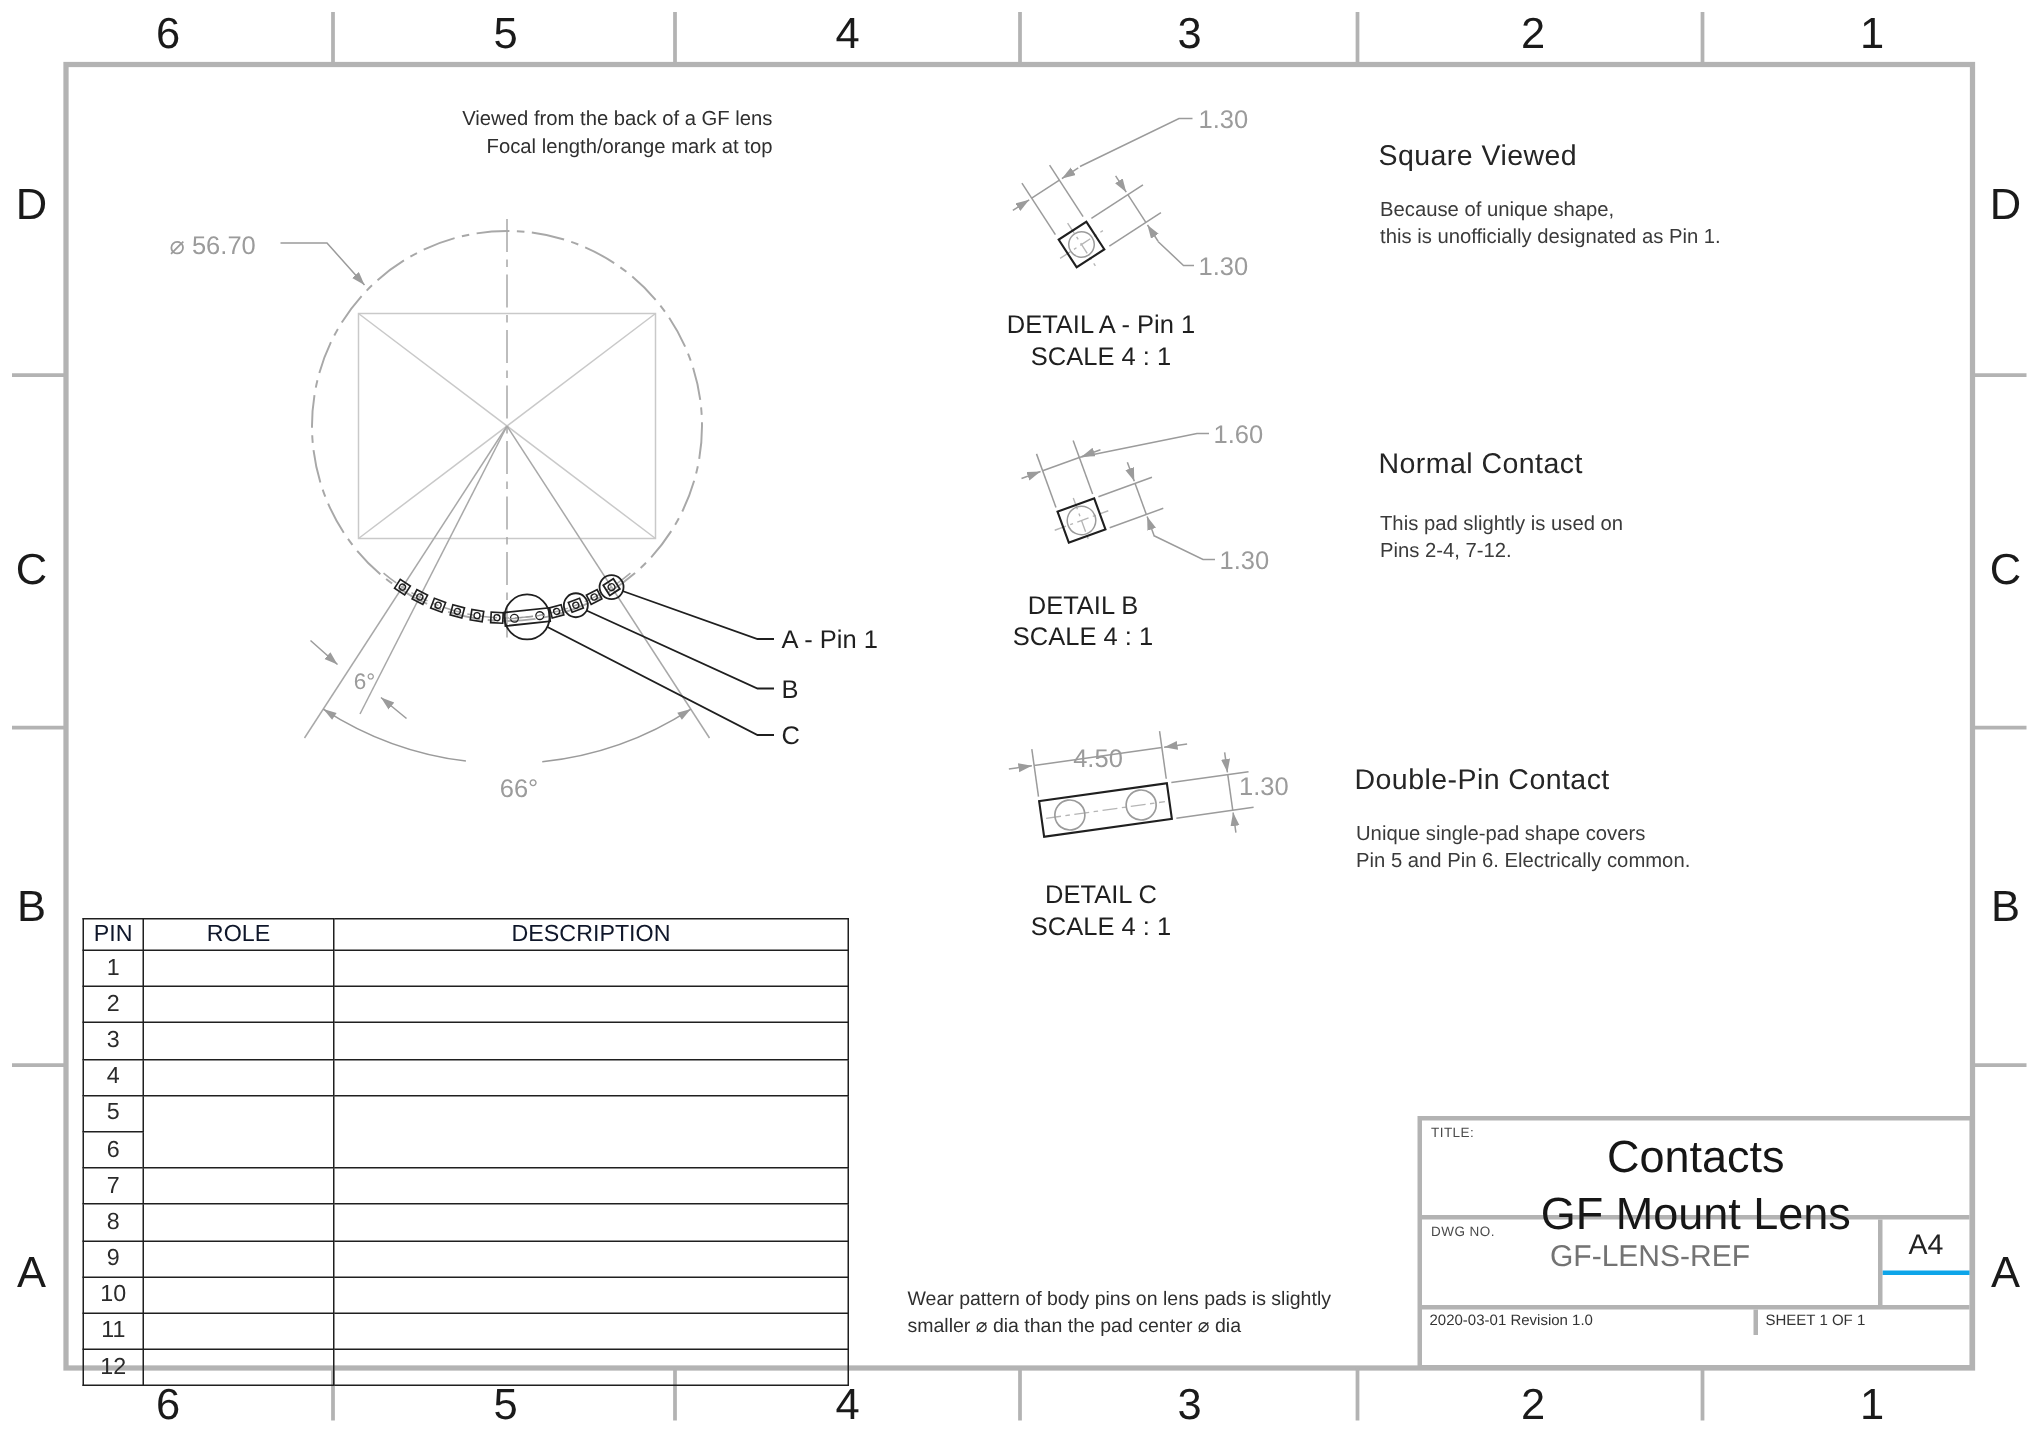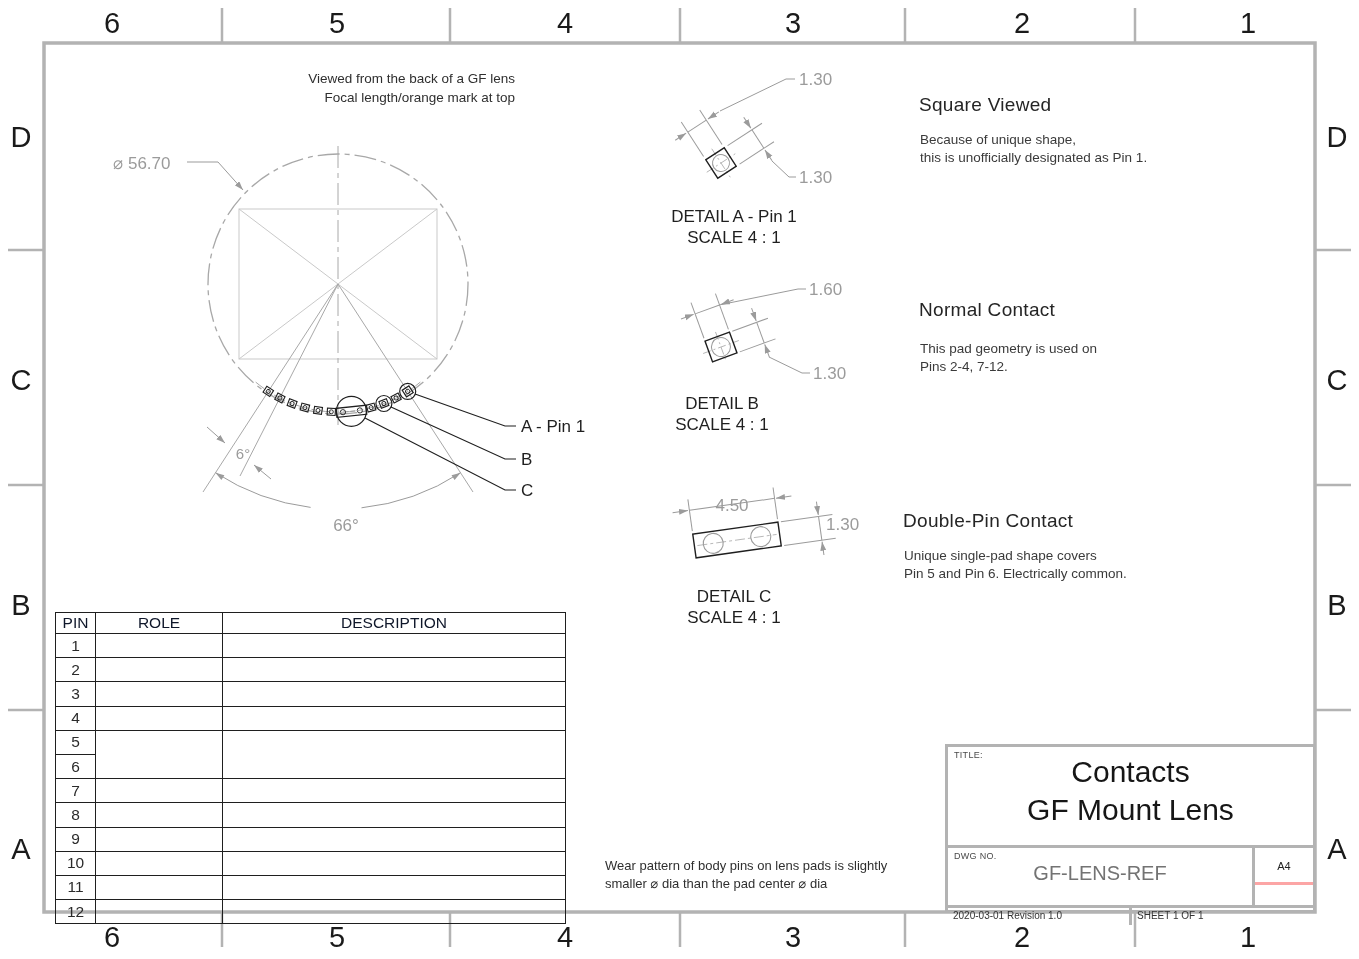--- a/index.html
+++ b/index.html
@@ -16,31 +16,31 @@
   .sec-body{font-size:13.5px;line-height:18px;color:#3a3a3a;}
   
   .note{left:605px;top:857px;width:330px;font-size:13px;line-height:18px;color:#2f2f2f;}
   
   .pin-table{position:absolute;left:55px;top:612px;border-collapse:collapse;table-layout:fixed;}
   .pin-table th,.pin-table td{border:1.4px solid #1f1f1f;padding:0;font-weight:400;}
   .pin-table th{height:20px;font-size:15.5px;text-align:center;color:#0f172a;}
   .pin-table td{height:23.2px;font-size:15.5px;text-align:center;color:#2b2b2b;}
   
   .tblock{left:945px;top:744px;width:371px;height:169px;box-sizing:border-box;border:3px solid #b3b3b3;}
-  .tb-title{box-sizing:border-box;height:101px;border-bottom:3px solid #b3b3b3;position:relative;}
+  .tb-title{box-sizing:border-box;height:66px;border-bottom:3px solid #b3b3b3;position:relative;}
   .tb-label{position:absolute;left:6px;top:3px;font-size:9px;color:#4a4a4a;letter-spacing:.3px;}
   .tb-title-text{position:absolute;left:0;top:6px;width:100%;text-align:center;font-size:30px;line-height:38px;color:#161616;}
   .tb-mid{box-sizing:border-box;height:60px;display:flex;border-bottom:3px solid #b3b3b3;}
   .tb-dwg{box-sizing:border-box;width:307px;border-right:3px solid #b3b3b3;position:relative;}
   .tb-dwg-text{position:absolute;left:0;top:14px;width:100%;text-align:center;font-size:20px;color:#737373;}
   .tb-right{flex:1;display:flex;flex-direction:column;}
-  .tb-a4{box-sizing:border-box;height:37px;border-bottom:3px solid #fca5a5;text-align:center;font-size:11px;line-height:36px;color:#222;}
+  .tb-a4{box-sizing:border-box;height:37px;border-bottom:3px solid #0ea5e9;text-align:center;font-size:19px;line-height:36px;color:#222;}
   .tb-a4b{flex:1;}
   .tb-bot{display:flex;height:17px;}
-  .tb-rev{box-sizing:border-box;width:184px;border-right:3px solid #b3b3b3;font-size:10px;line-height:16px;padding-left:5px;color:#333;overflow:hidden;white-space:nowrap;}
+  .tb-rev{box-sizing:border-box;width:224px;border-right:3px solid #b3b3b3;font-size:10px;line-height:16px;padding-left:5px;color:#333;overflow:hidden;white-space:nowrap;}
   .tb-sheet{flex:1;font-size:10px;line-height:16px;padding-left:5px;color:#333;overflow:hidden;white-space:nowrap;}
 </style>
 </head>
 <body>
 
 <div class="sheet">
 
   <svg width="1359" height="959" viewBox="0 0 1359 959">
     <defs>
       <marker id="arrG" orient="auto" markerWidth="12" markerHeight="8" refX="9" refY="3">
@@ -282,21 +282,21 @@
     <div>Focal length/orange mark at top</div>
   </div>
 
   <div class="abs sec-head" style="left:919px;top:94px">Square Viewed</div>
   <div class="abs sec-body" style="left:920px;top:131px">
     <div>Because of unique shape,</div>
     <div>this is unofficially designated as Pin 1.</div>
   </div>
   <div class="abs sec-head" style="left:919px;top:299px">Normal Contact</div>
   <div class="abs sec-body" style="left:920px;top:340px">
-    <div>This pad geometry is used on</div>
+    <div>This pad slightly is used on</div>
     <div>Pins 2-4, 7-12.</div>
   </div>
   <div class="abs sec-head" style="left:903px;top:510px">Double-Pin Contact</div>
   <div class="abs sec-body" style="left:904px;top:547px">
     <div>Unique single-pad shape covers</div>
     <div>Pin 5 and Pin 6. Electrically common.</div>
   </div>
 
   <div class="abs note">
     <div>Wear pattern of body pins on lens pads is slightly</div>

